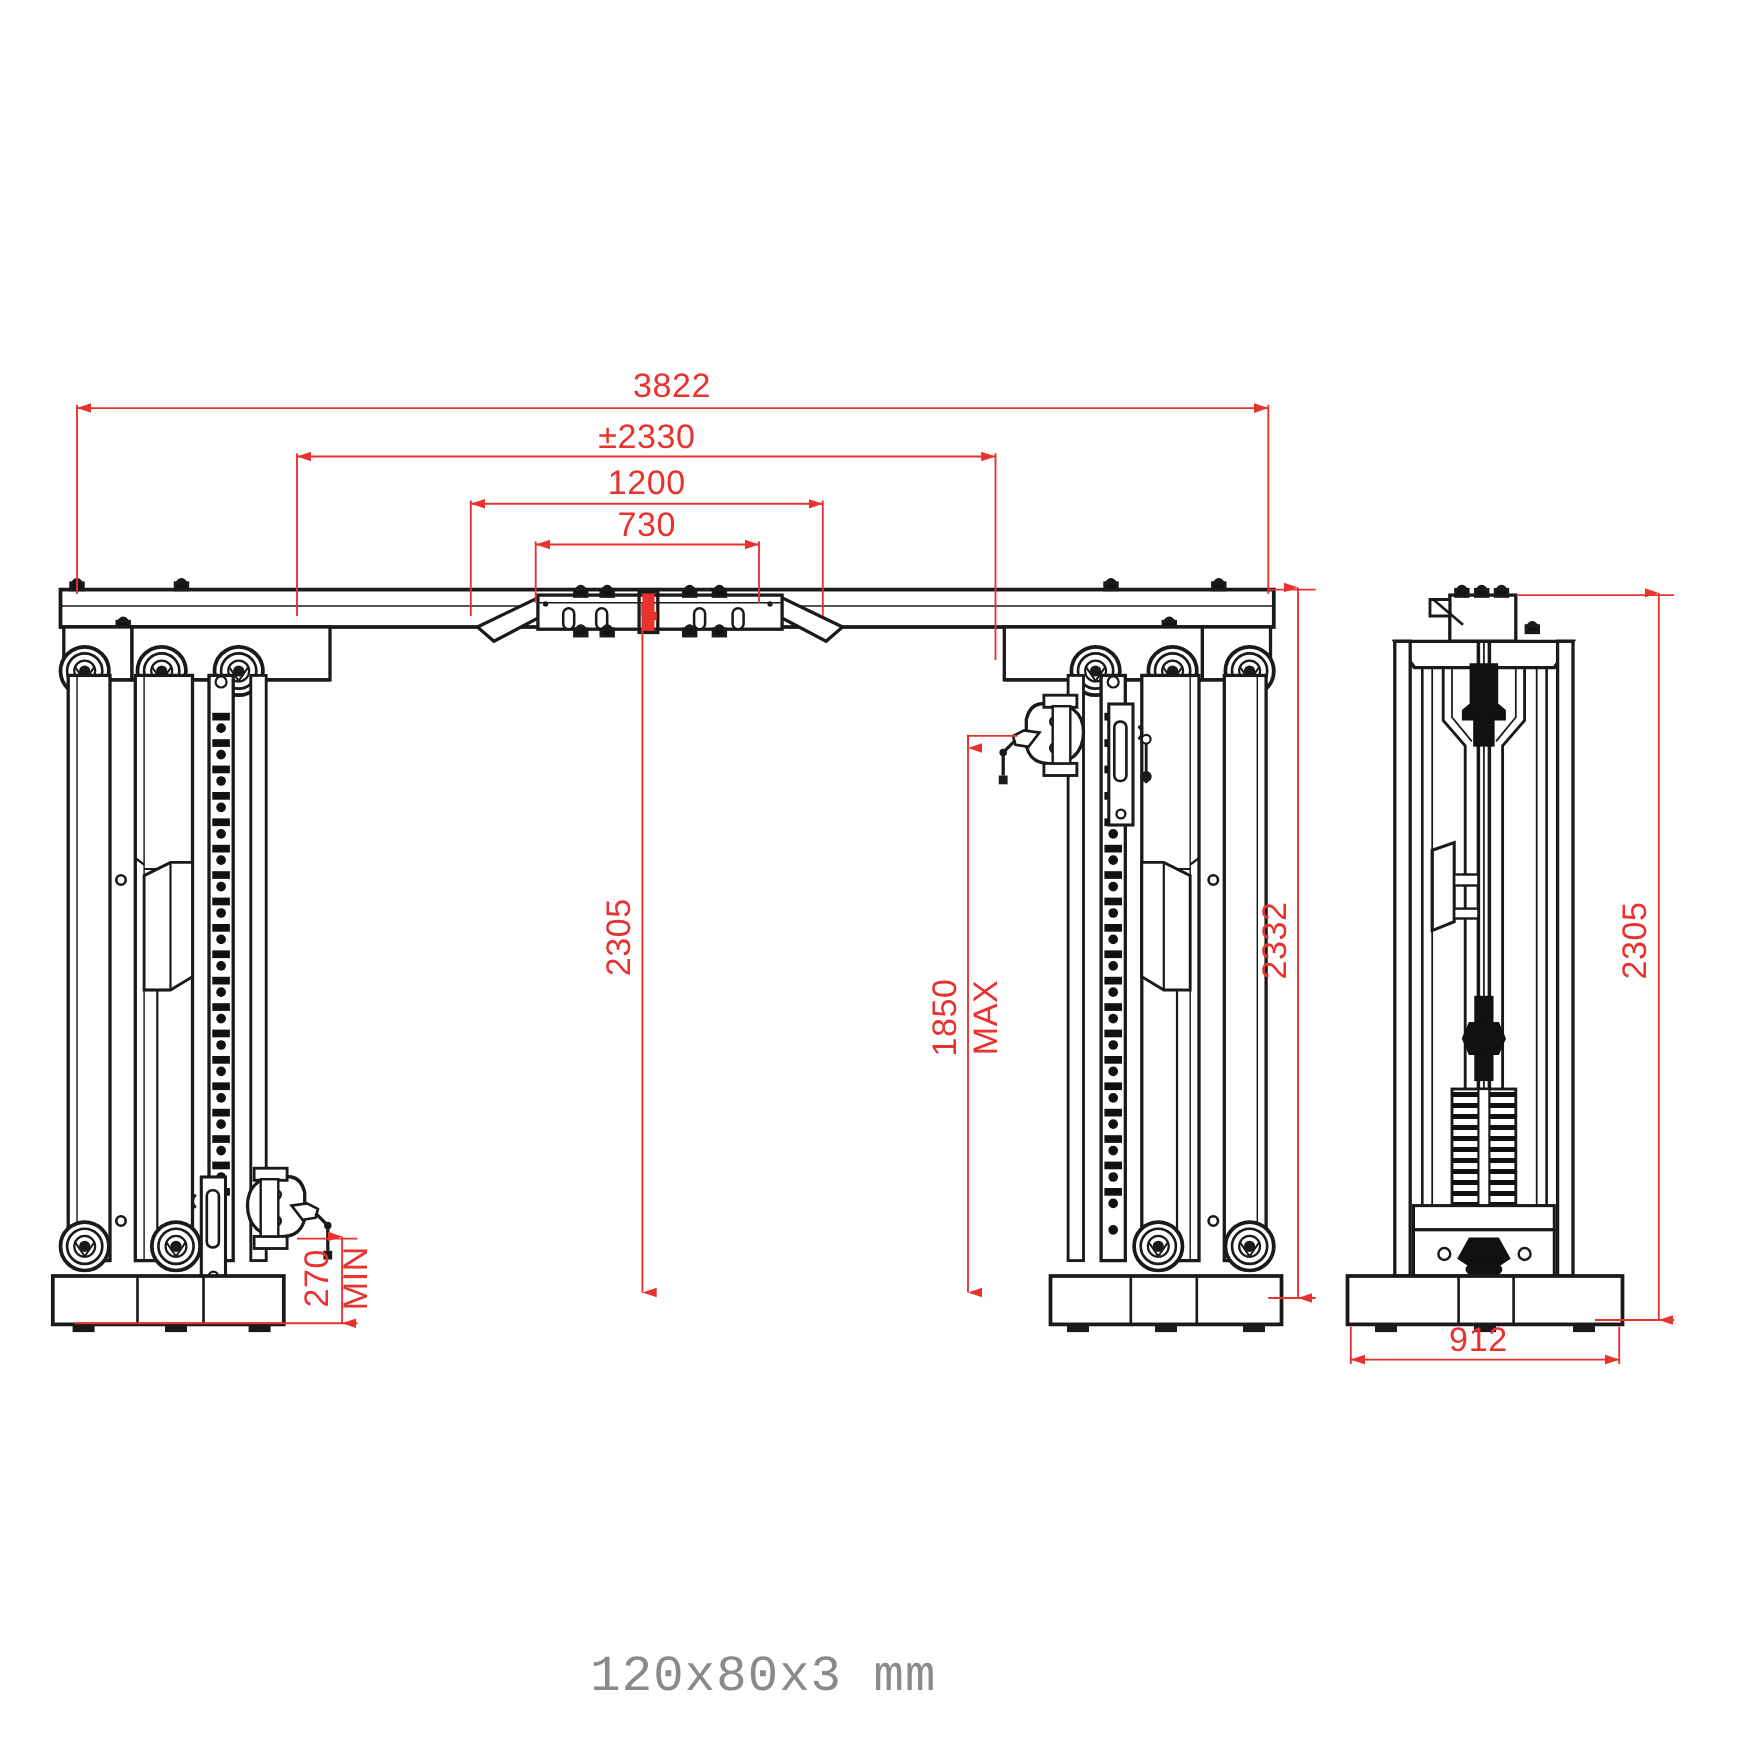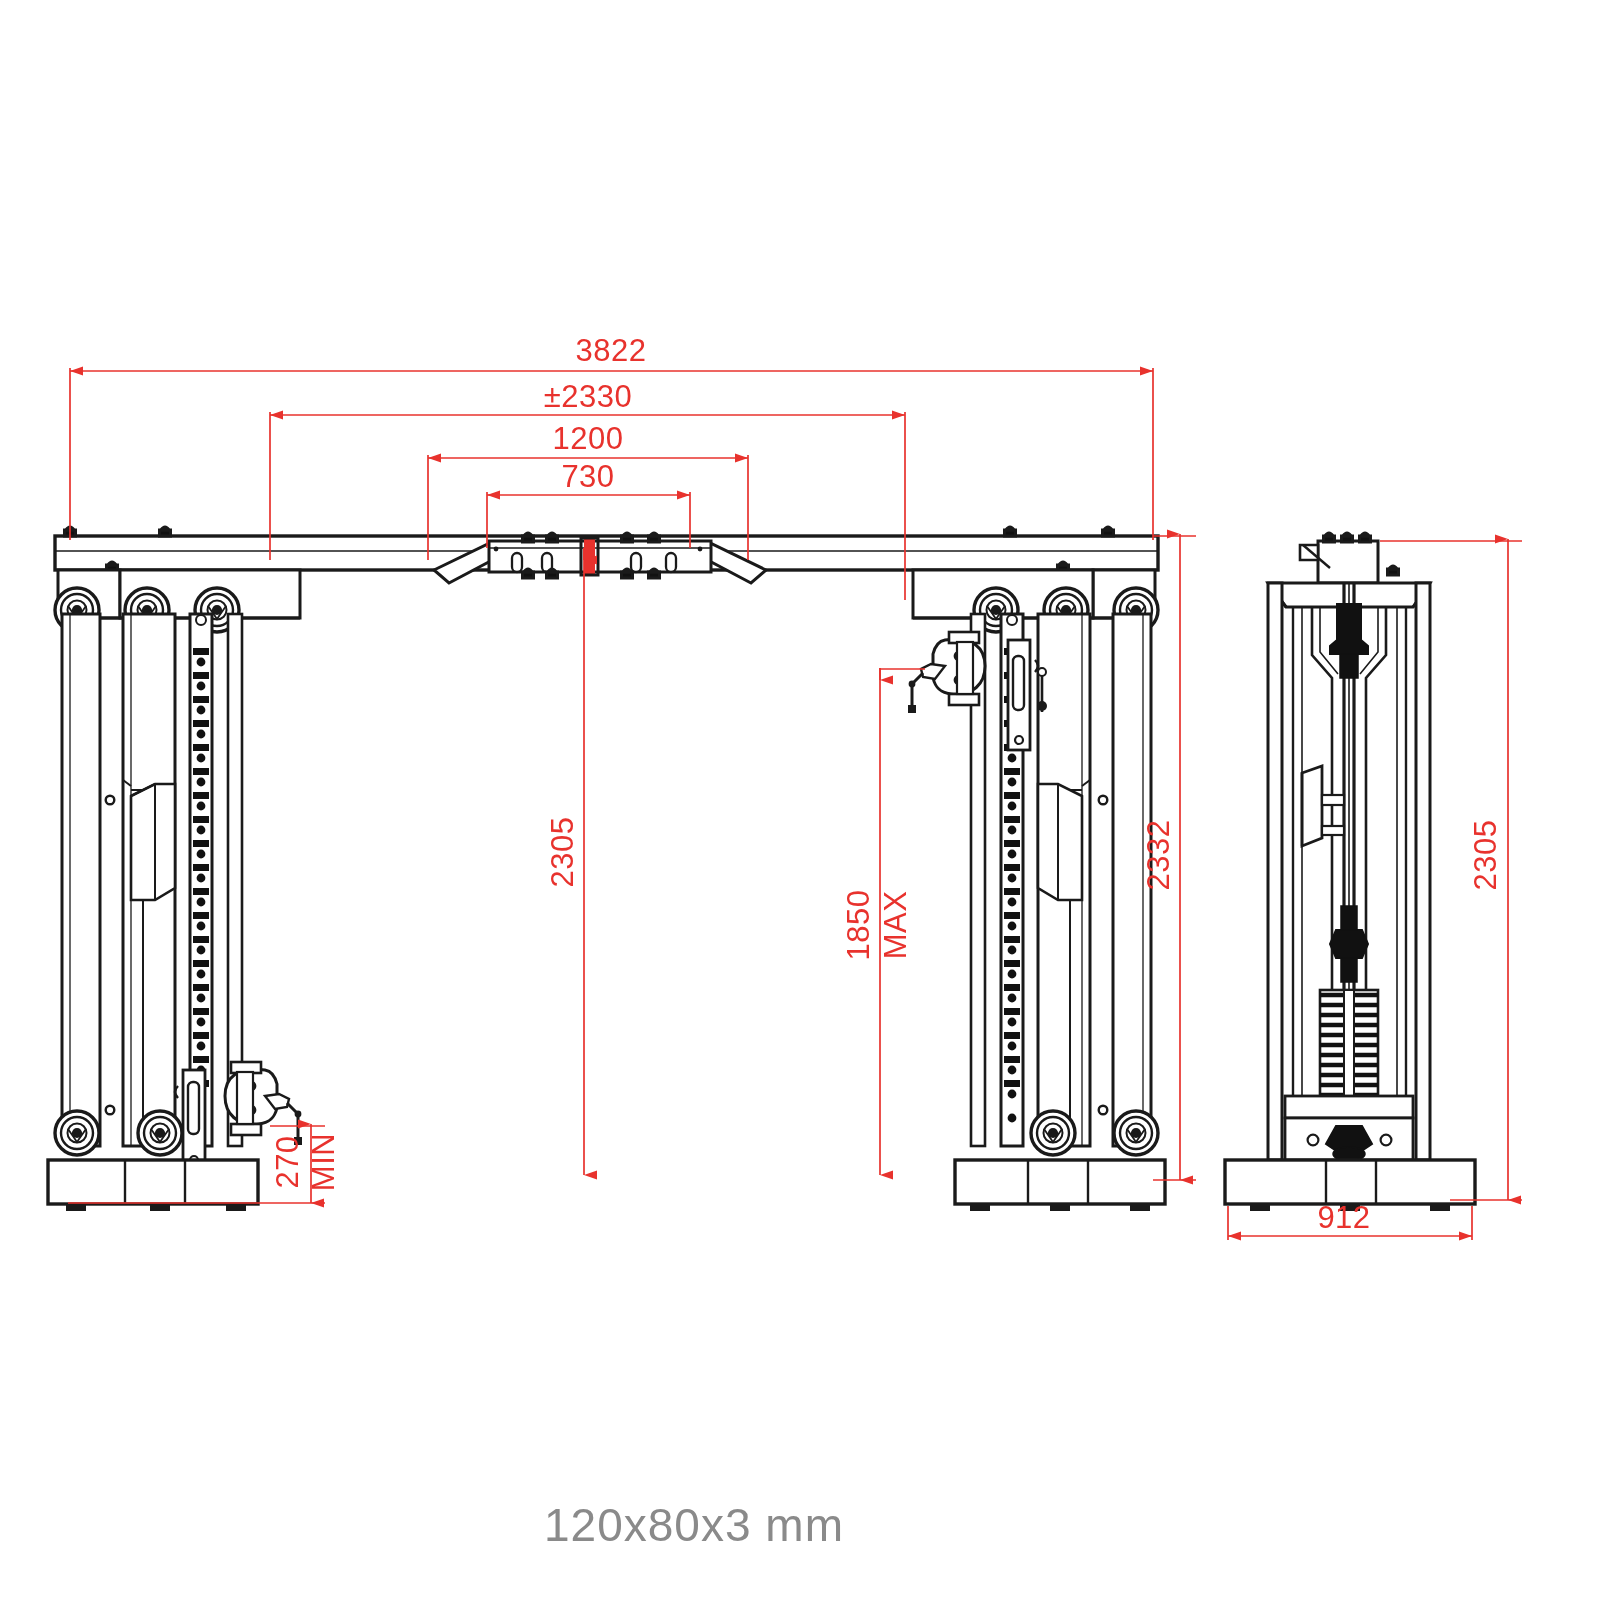--- a/index.html
+++ b/index.html
@@ -26,21 +26,21 @@
     top: 0;
     width: 1600px;
     height: 1600px;
   }
   .caption {
     position: absolute;
     left: 0;
     top: 1498px;
     width: 1388px;
     text-align: center;
-    font-family: Liberation Sans, sans-serif;
+    font-family: Liberation Mono, monospace;
     font-size: 46px;
     font-weight: 300;
     letter-spacing: 1px;
     color: #8a8a8a;
   }
   text {
     font-family: "Liberation Sans", sans-serif;
   }
 </style>
 </head>

